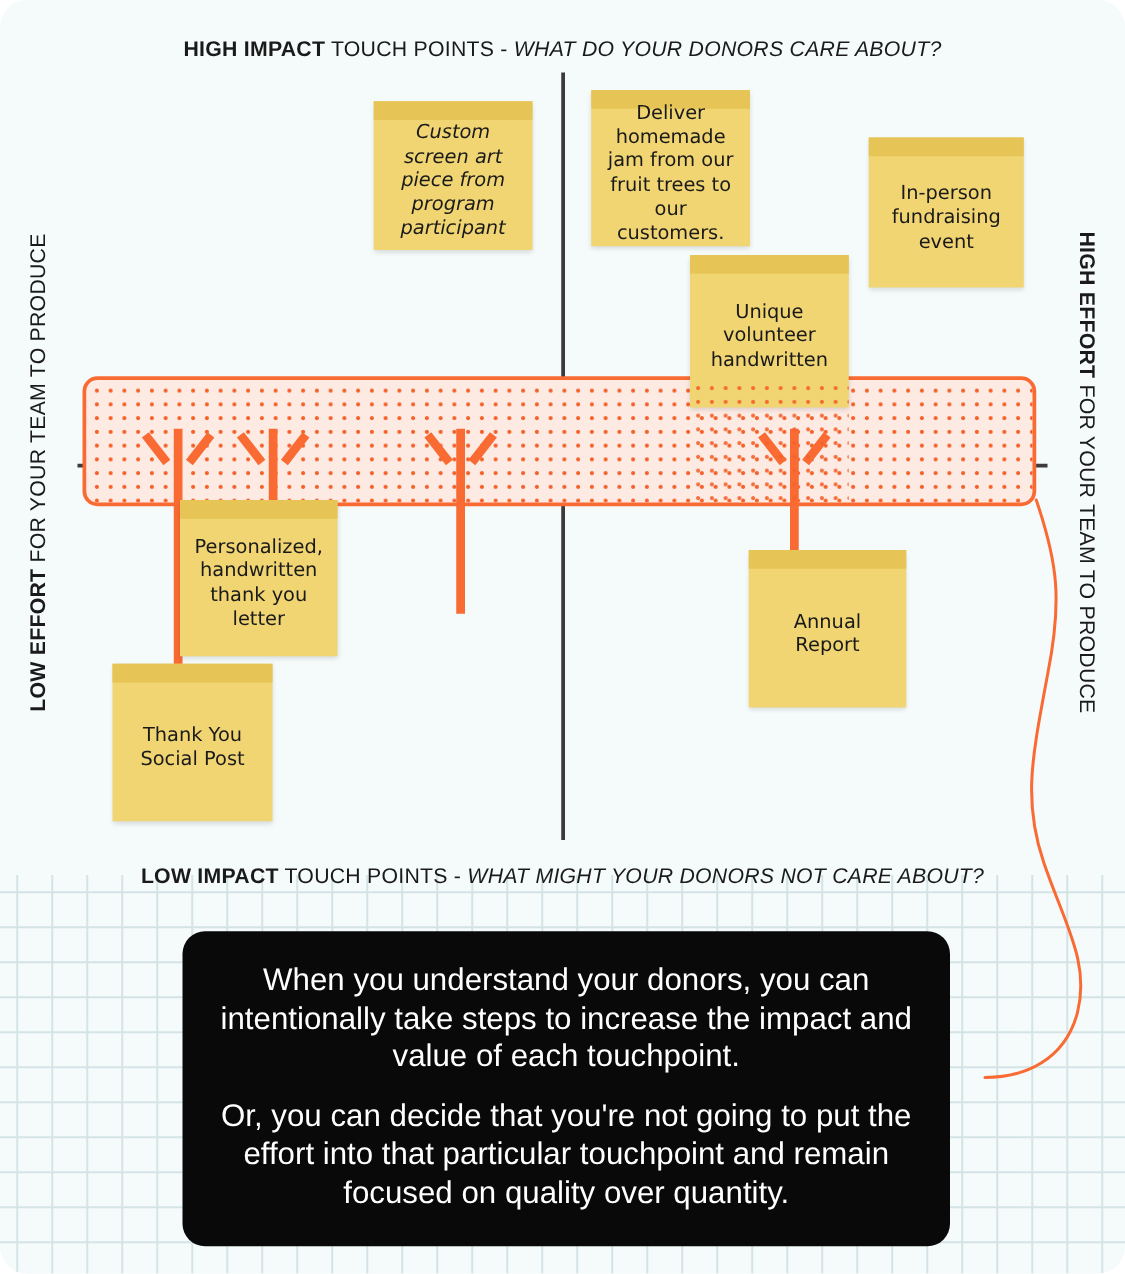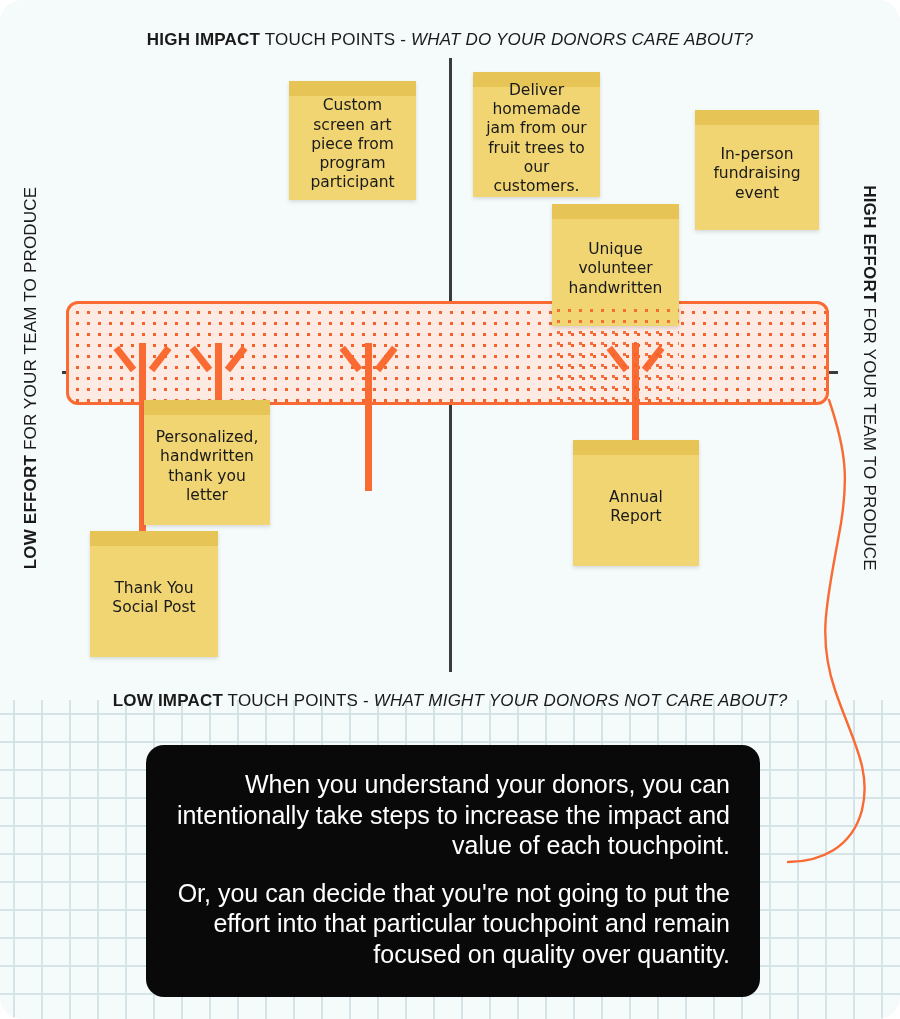--- a/index.html
+++ b/index.html
@@ -190,21 +190,21 @@
     top: 745px;
     width: 614px;
     box-sizing: border-box;
     background: #090909;
     border-radius: 18px;
     padding: 24px 30px 28px 30px;
     color: #ffffff;
   }
   #callout p {
     margin: 0;
-    text-align: right;
+    text-align: center;
     font-size: 25px;
     line-height: 1.22;
   }
   #callout p + p { margin-top: 17px; }
 </style>
 </head>
 <body>
 
 <div id="canvas">
 
@@ -230,21 +230,21 @@
   <div class="axis-heading" id="heading-right">
     <b>HIGH EFFORT</b><span> FOR YOUR TEAM TO PRODUCE</span>
   </div>
 
   <div class="arrow" style="left:139px; top:343px; height:204px;"></div>
   <div class="arrow" style="left:215px; top:343px; height:80px;"></div>
   <div class="arrow" style="left:365px; top:343px; height:148px;"></div>
   <div class="arrow" style="left:632px; top:343px; height:100px;"></div>
 
 
-  <div class="note" style="left:289px; top:81px; width:127px; height:119px;">
+  <div class="note" style="left:299px; top:81px; width:127px; height:119px;font-style:italic;">
     <span>Custom screen art piece from program participant</span>
   </div>
 
   <div class="note" style="left:695px; top:110px; width:124px; height:120px;">
     <span>In-person fundraising event</span>
   </div>
 
   <div class="note" style="left:473px; top:72px; width:127px; height:125px;">
     <span>Deliver homemade jam from our fruit trees to our customers.</span>
   </div>
@@ -259,21 +259,21 @@
 
   <div class="note" style="left:144px; top:400px; width:126px; height:125px;">
     <span>Personalized, handwritten thank you letter</span>
   </div>
 
   <div class="note" style="left:78px; top:531px; width:128px; height:126px;margin-left:12px;">
     <span>Thank You Social Post</span>
   </div>
 
 
-  <div class="note" style="left:573px; top:440px; width:126px; height:126px;">
+  <div class="note" style="left:599px; top:440px; width:126px; height:126px;">
     <span>Annual Report</span>
   </div>
 
   <svg id="connector" viewBox="0 0 200 490" width="200" height="490" fill="none">
     <path d="M 129 10 C 146 60, 150 90, 138 150 C 126 215, 118 250, 135 300
              C 152 350, 172 380, 162 420 C 152 458, 120 472, 88 472" stroke="#f96b33" stroke-width="2.4" fill="none" stroke-linecap="round"></path>
   </svg>
 
   <div id="callout">
     <p>When you understand your donors, you can intentionally take steps to increase the impact and value of each touchpoint.</p>

